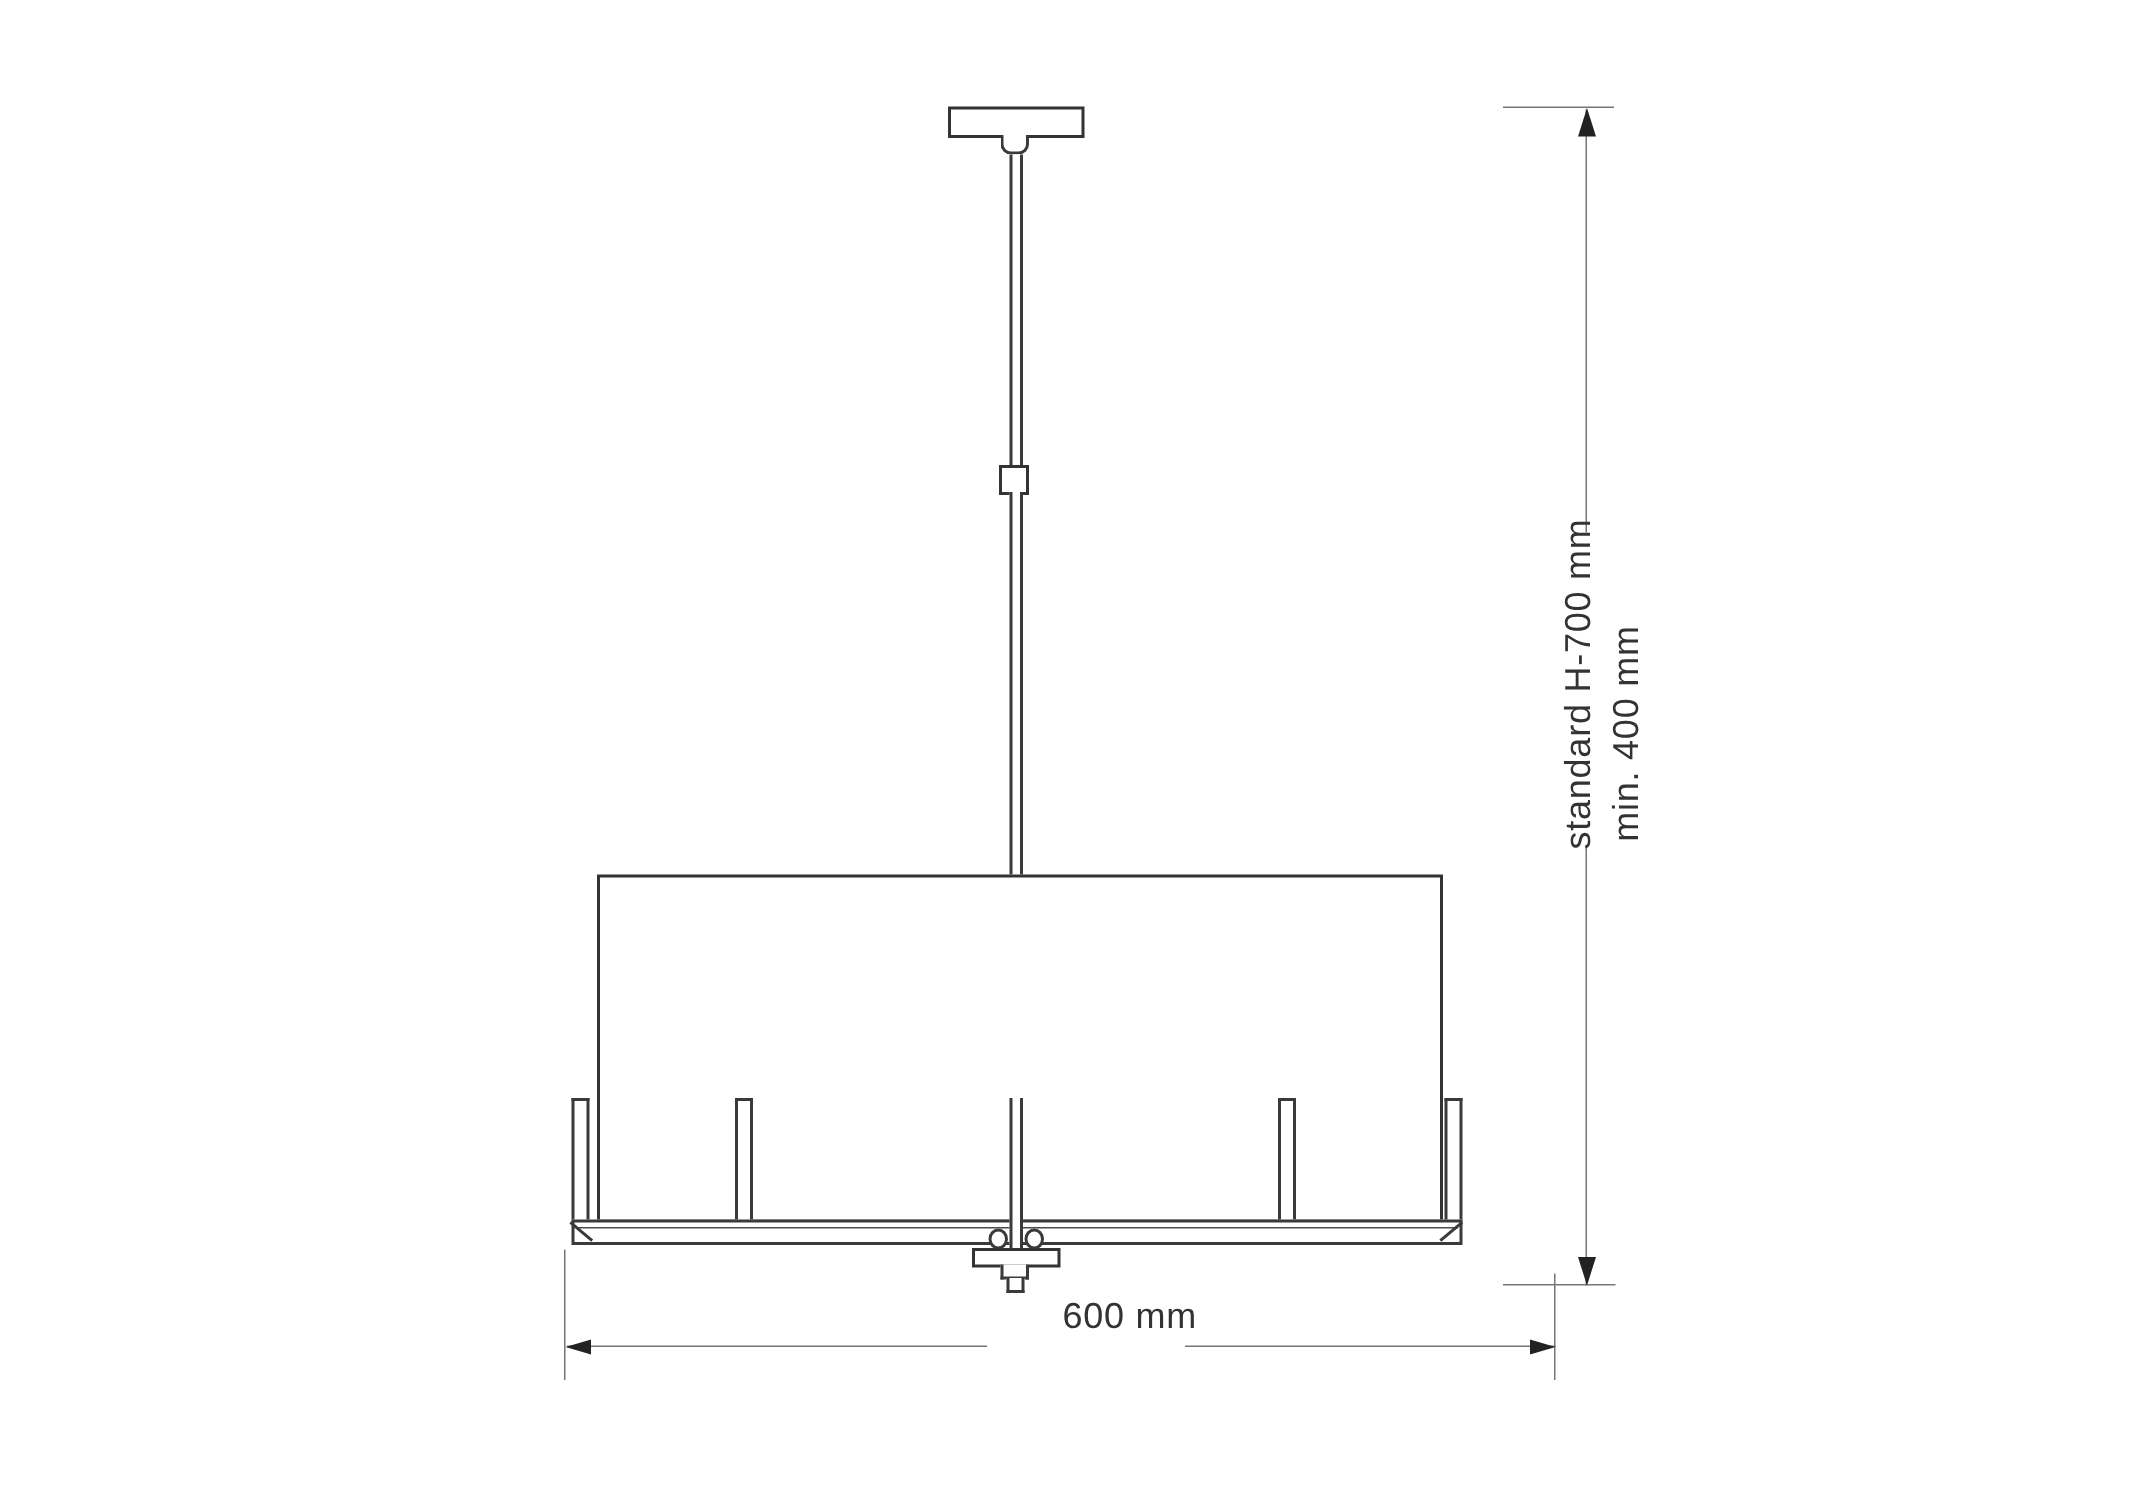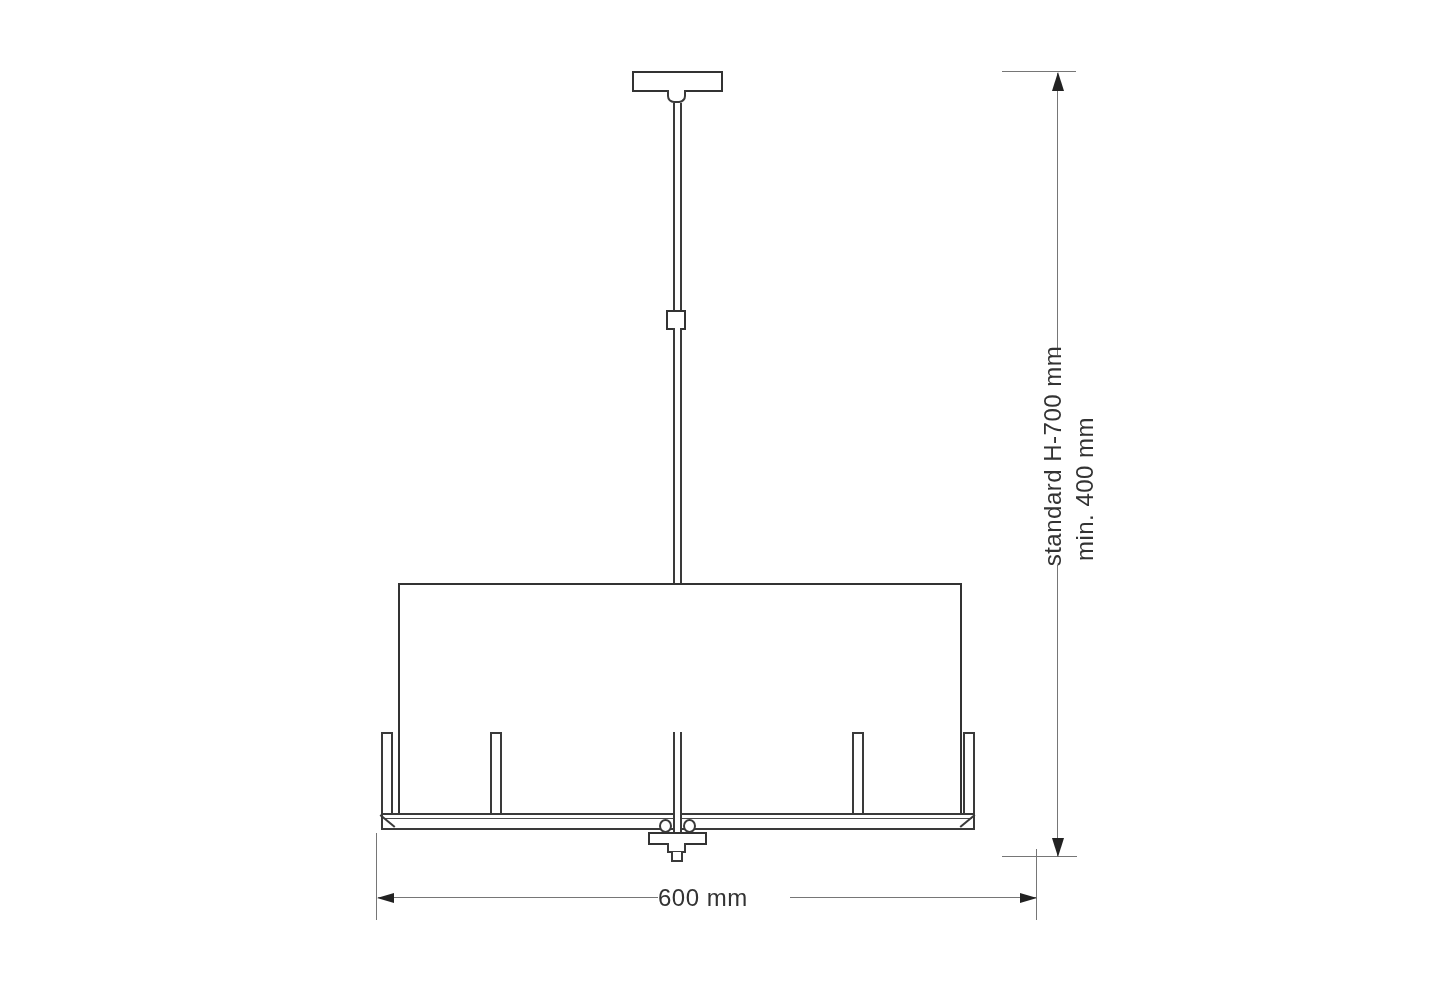--- a/index.html
+++ b/index.html
@@ -79,21 +79,21 @@
                border-left: 17px solid #222; }
   .arr-up    { left: 1052px; top: 72px;
                border-left: 6px solid transparent; border-right: 6px solid transparent;
                border-bottom: 19px solid #222; }
   .arr-down  { left: 1052px; top: 838px;
                border-left: 6px solid transparent; border-right: 6px solid transparent;
                border-top: 19px solid #222; }
 
   
   .dim-text { color: #333; font-size: 24px; letter-spacing: 0.5px; white-space: nowrap; }
-  .label-width { left: 658px; top: 884px; width: 140px; text-align: left; }
+  .label-width { left: 658px; top: 864px; width: 140px; text-align: right; }
   .label-rot   { width: 240px; height: 28px; text-align: center; line-height: 28px; }
   .label-h-standard { left: 933px; top: 442px; transform: rotate(-90deg); }
   .label-h-min      { left: 965px; top: 475px; transform: rotate(-90deg); }
 </style>
 </head>
 <body>
 
 <div class="canvas">
 
   <div class="outline canopy"></div>

